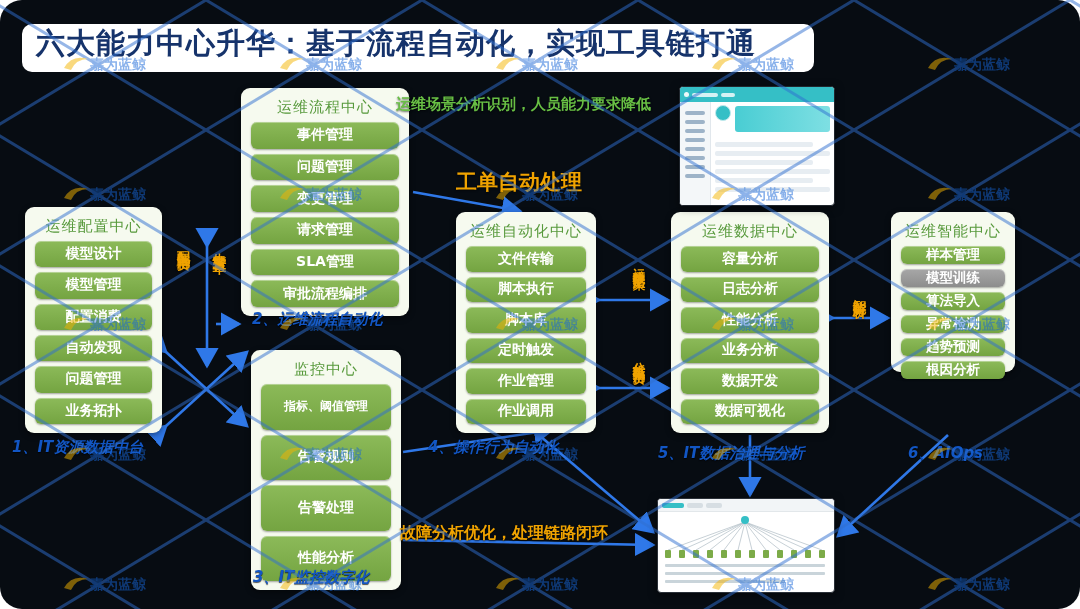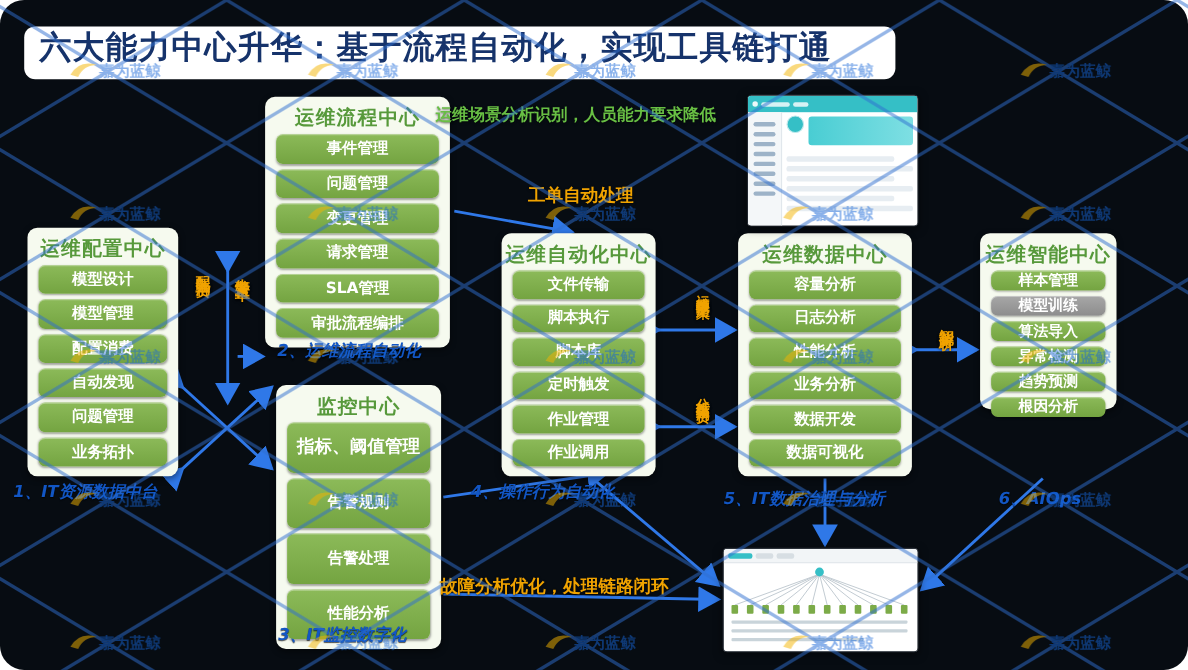--- a/index.html
+++ b/index.html
@@ -8,45 +8,45 @@
 
   
   .title-bar{position:absolute;left:22px;top:24px;width:792px;height:48px;background:#ffffff;
     border-radius:10px;display:flex;align-items:flex-start;padding-left:14px;box-sizing:border-box;z-index:6;}
   .title-bar h1{margin:0;font-size:29px;font-weight:900;color:#16336b;letter-spacing:1px;white-space:nowrap;}
 
   
   .cbox{position:absolute;background:#f6faef;border-radius:9px;box-shadow:0 2px 6px rgba(0,0,0,.45);
     display:flex;flex-direction:column;z-index:5;box-sizing:border-box;padding:6px 0 9px 0;}
   .bhead{flex:0 0 26px;display:flex;align-items:center;justify-content:center;
-    font-weight:bold;font-size:18px;color:#57993b;letter-spacing:1px;text-align:center;}
+    font-weight:normal;font-size:15px;color:#57993b;letter-spacing:1px;text-align:center;}
   .items{flex:1;display:flex;flex-direction:column;gap:5px;padding:2px 10px 0 10px;}
   .bitem{flex:1;display:flex;align-items:center;justify-content:center;border-radius:6px;
     background:linear-gradient(#8cba59,#74a441);color:#ffffff;font-size:14px;font-weight:bold;
     box-shadow:inset 0 1px 0 rgba(255,255,255,.35),0 1px 2px rgba(0,0,0,.35);white-space:nowrap;}
-  .bitem.sm{font-size:16px;text-align:center;}
+  .bitem.sm{font-size:12px;text-align:center;}
   .bitem.gray{background:linear-gradient(#a7a7a7,#8d8d8d);}
 
   #box-config{left:25px;top:207px;width:137px;height:226px;}
   #box-process{left:241px;top:88px;width:168px;height:228px;}
   #box-monitor{left:251px;top:350px;width:150px;height:240px;}
   #box-auto{left:456px;top:212px;width:140px;height:221px;}
   #box-data{left:671px;top:212px;width:158px;height:221px;}
   #box-intelli{left:891px;top:212px;width:124px;height:160px;}
   #box-intelli .bitem{font-size:13.5px;}
 
   
   .ann{position:absolute;font-weight:bold;white-space:nowrap;z-index:7;text-shadow:0 1px 2px rgba(0,0,0,.6);}
   .green{color:#68bf44;font-size:15px;}
   .orange{color:#f0a300;font-size:16px;}
   .vtext{writing-mode:vertical-rl;text-orientation:upright;letter-spacing:2px;font-size:13.5px;}
   .blulab{color:#1256c4;font-size:15px;font-weight:900;font-style:italic;text-shadow:0 1px 1px rgba(0,0,0,.7);}
 
   #ann-top{left:396px;top:95px;}
-  #ann-workorder{left:456px;top:168px;font-size:16px;margin-left:24px;}
+  #ann-workorder{left:456px;top:168px;font-size:21px;}
   #ann-v1{left:175px;top:240px;}
   #ann-v2{left:211px;top:242px;}
   #ann-datain{left:630px;top:258px;font-size:12.5px;}
   #ann-dataout{left:630px;top:352px;font-size:12.5px;}
   #ann-intelli{left:851px;top:288px;}
   #ann-bottom{left:400px;top:523px;}
   #lab-1{left:12px;top:438px;}
   #lab-2{left:252px;top:310px;}
   #lab-3{left:253px;top:568px;}
   #lab-4{left:428px;top:438px;}

